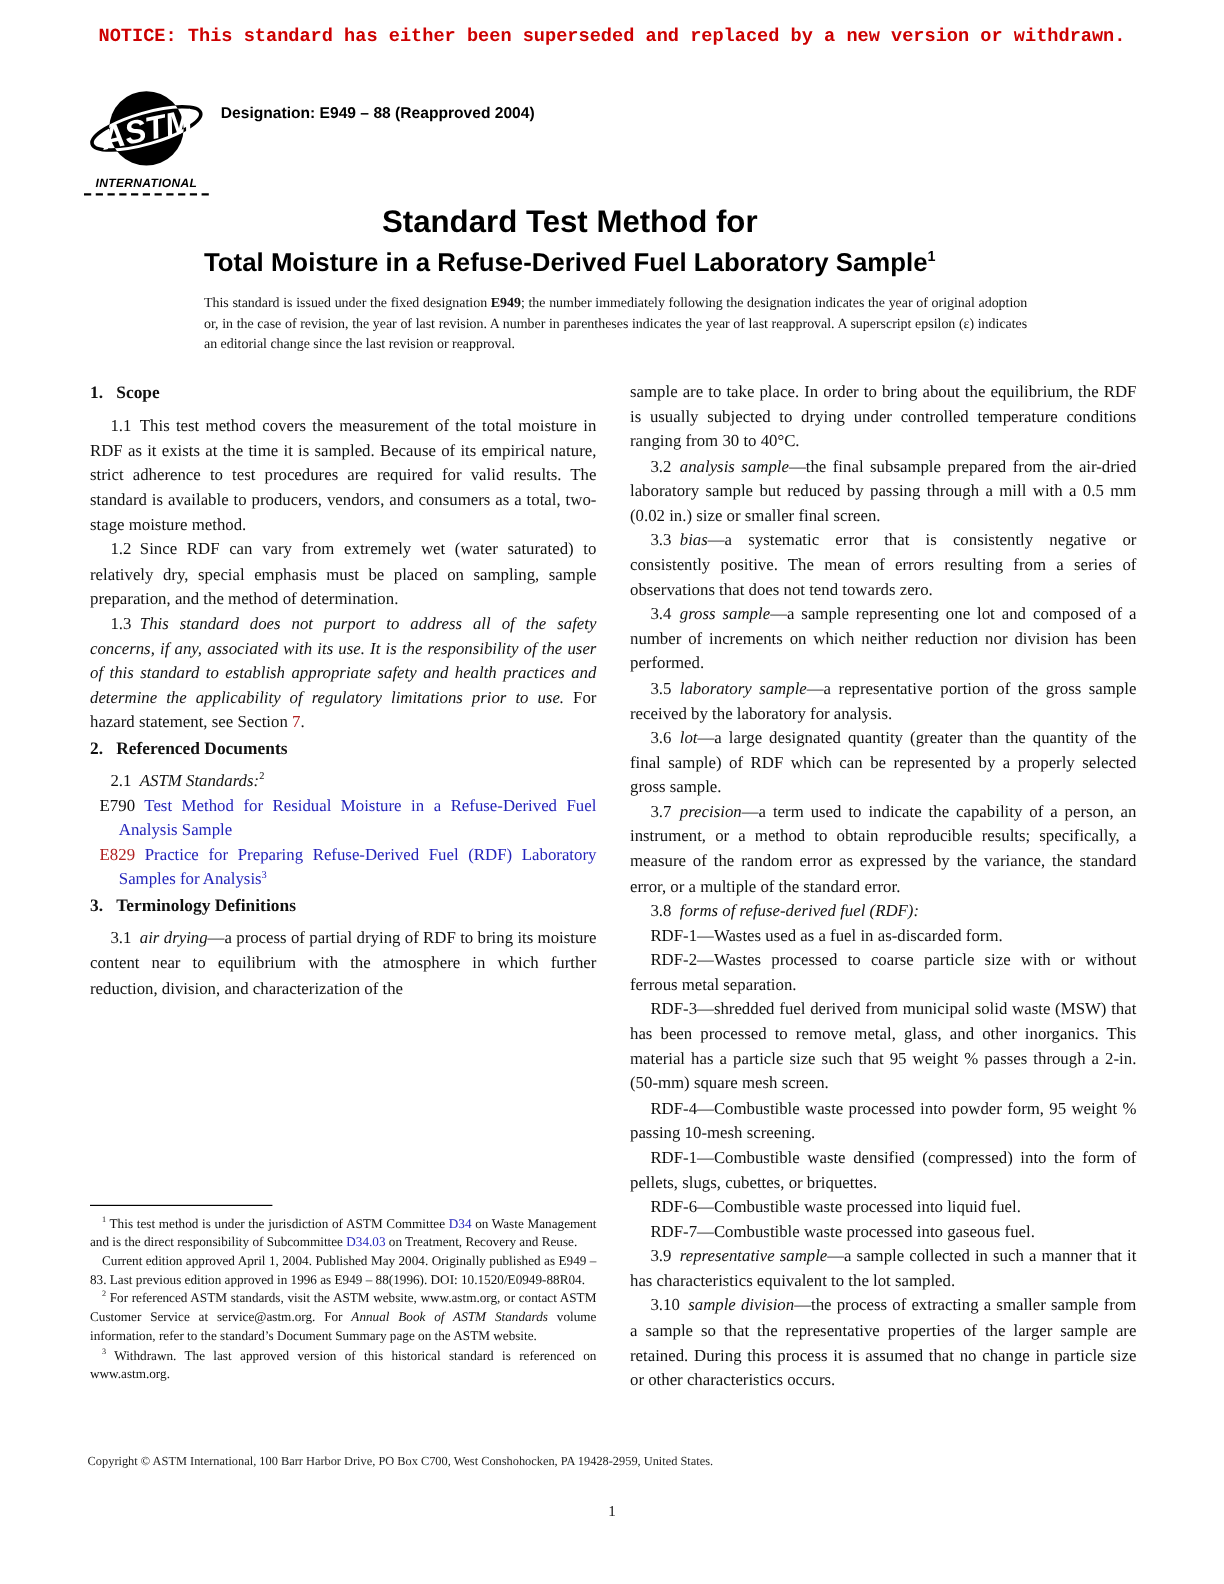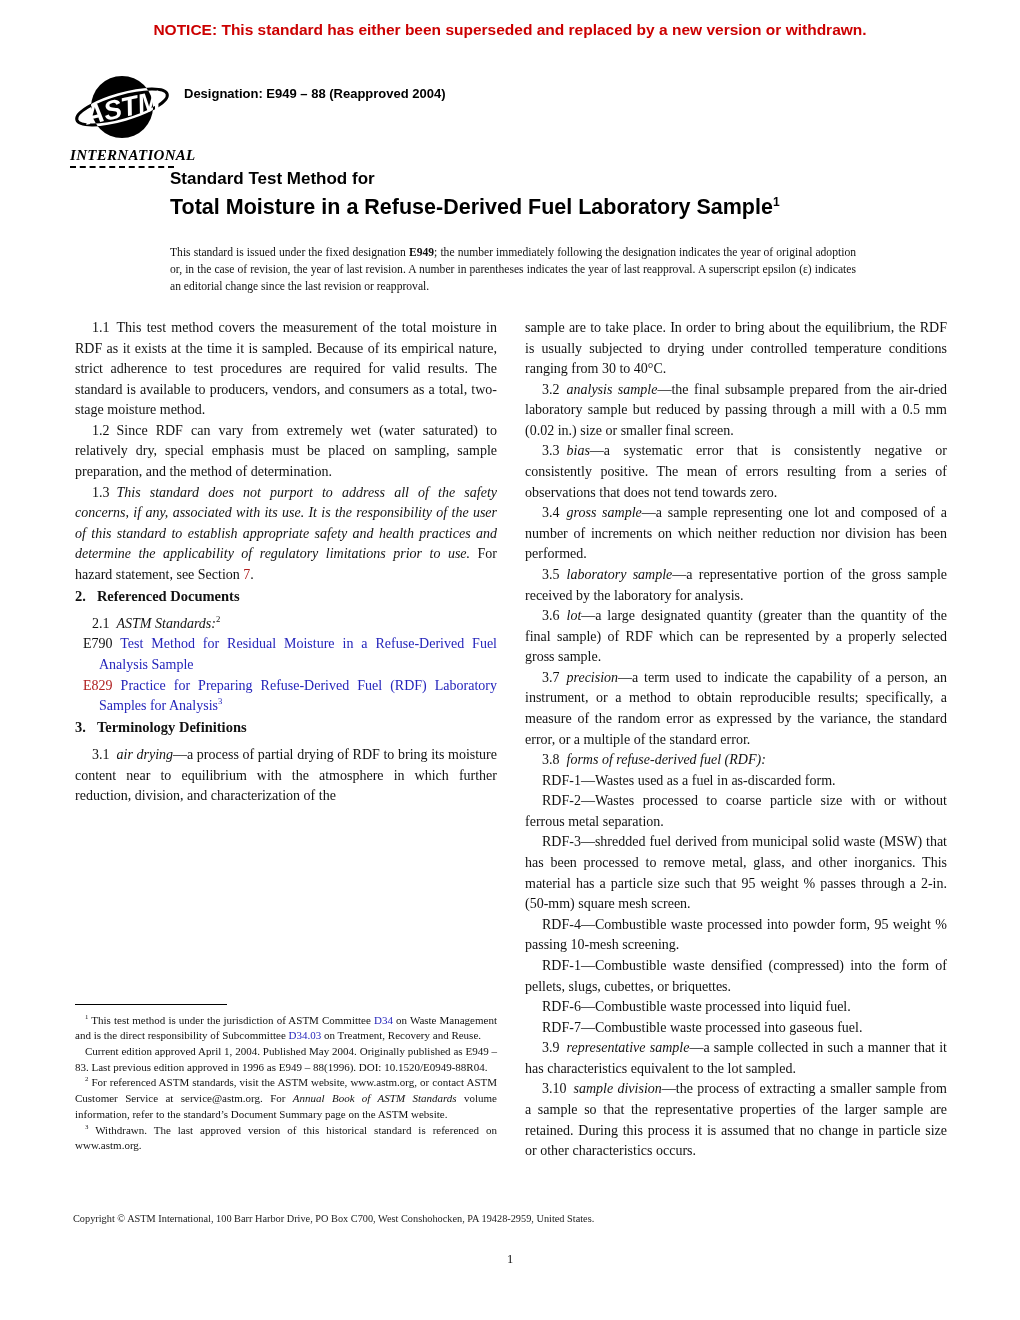--- a/index.html
+++ b/index.html
@@ -4,35 +4,35 @@
 <style>
   * { margin:0; padding:0; box-sizing:border-box; }
   html,body { background:#ffffff; }
   .page {
     position:relative; width:1020px; height:1320px; margin:0 auto;
     background:#ffffff; overflow:hidden;
     font-family:"Liberation Serif", serif; color:#111;
   }
   .notice {
     position:absolute; top:20px; left:60px; right:60px; text-align:center;
-    font-family:Liberation Sans, sans-serif; font-weight:700;
+    font-family:Liberation Mono, monospace; font-weight:700;
     font-size:15.5px; line-height:1.3; color:#cc0000;
   }
   .logo-block { position:absolute; top:70px; left:70px; width:104px; text-align:center; }
   .logo-intl {
-    font-family:Liberation Serif, serif; font-style:italic; font-weight:700;
-    font-size:15px; letter-spacing:.3px; border-bottom:2px dashed #000;
+    font-family:Liberation Sans, sans-serif; font-style:italic; font-weight:700;
+    font-size:10px; letter-spacing:.3px; border-bottom:2px dashed #000;
     padding-bottom:2px; margin-top:-3px; color:#000;
   }
   .designation {
     position:absolute; top:86px; left:184px;
     font-family:"Liberation Sans", sans-serif; font-weight:700; font-size:13px; color:#000;
   }
   .title-block { position:absolute; top:168px; left:170px; font-family:"Liberation Sans", sans-serif; font-weight:700; color:#000; }
-  .title-line1 { font-size:17px; line-height:1.25; }
+  .title-line1 { font-size:26px; line-height:1.25;text-align:center; }
   .title-line2 { font-size:21.5px; line-height:1.25; margin-top:5px; }
   .title-line2 sup { font-size:12px; }
   .intro {
     position:absolute; top:244px; left:170px; width:686px;
     font-size:11.6px; line-height:1.48; text-align:justify;
   }
   .columns { position:absolute; top:318px; left:75px; width:872px; display:flex; gap:28px; }
   .col { width:422px; font-size:14px; line-height:1.47; text-align:justify; }
   .col-left { display:flex; flex-direction:column; height:836px; }
   h2.sec { font-size:14.5px; font-weight:700; text-align:left; margin:0 0 7px 0; }
@@ -80,20 +80,21 @@
   <div class="title-block">
     <div class="title-line1">Standard Test Method for</div>
     <div class="title-line2"><span>Total Moisture in a Refuse-Derived Fuel Laboratory Sample</span><sup>1</sup></div>
   </div>
 
   <div class="intro"><span>This standard is issued under the fixed designation </span><b>E949</b><span>; the number immediately following the designation indicates the year of original adoption or, in the case of revision, the year of last revision. A number in parentheses indicates the year of last reapproval. A superscript epsilon (ε) indicates an editorial change since the last revision or reapproval.</span></div>
 
   <div class="columns">
 
     <div class="col col-left">
+      <h2 class="sec"><span class="hnum">1.</span><span>Scope</span></h2>
 
       <p class="bp"><span class="pnum">1.1</span><span>This test method covers the measurement of the total moisture in RDF as it exists at the time it is sampled. Because of its empirical nature, strict adherence to test procedures are required for valid results. The standard is available to producers, vendors, and consumers as a total, two-stage moisture method.</span></p>
       <p class="bp"><span class="pnum">1.2</span><span>Since RDF can vary from extremely wet (water saturated) to relatively dry, special emphasis must be placed on sampling, sample preparation, and the method of determination.</span></p>
       <p class="bp"><span class="pnum">1.3</span><i>This standard does not purport to address all of the safety concerns, if any, associated with its use. It is the responsibility of the user of this standard to establish appropriate safety and health practices and determine the applicability of regulatory limitations prior to use.</i><span> For hazard statement, see Section </span><a class="red">7</a><span>.</span></p>
 
       <h2 class="sec mt"><span class="hnum">2.</span><span>Referenced Documents</span></h2>
       <p class="bp"><span class="pnum">2.1</span><i>ASTM Standards:</i><sup>2</sup></p>
 
       <p class="ref"><span>E790</span><a class="blue"> Test Method for Residual Moisture in a Refuse-Derived Fuel Analysis Sample</a></p>
       <p class="ref"><a class="red">E829</a><a class="blue"> Practice for Preparing Refuse-Derived Fuel (RDF) Laboratory Samples for Analysis</a><sup class="blue">3</sup></p>

